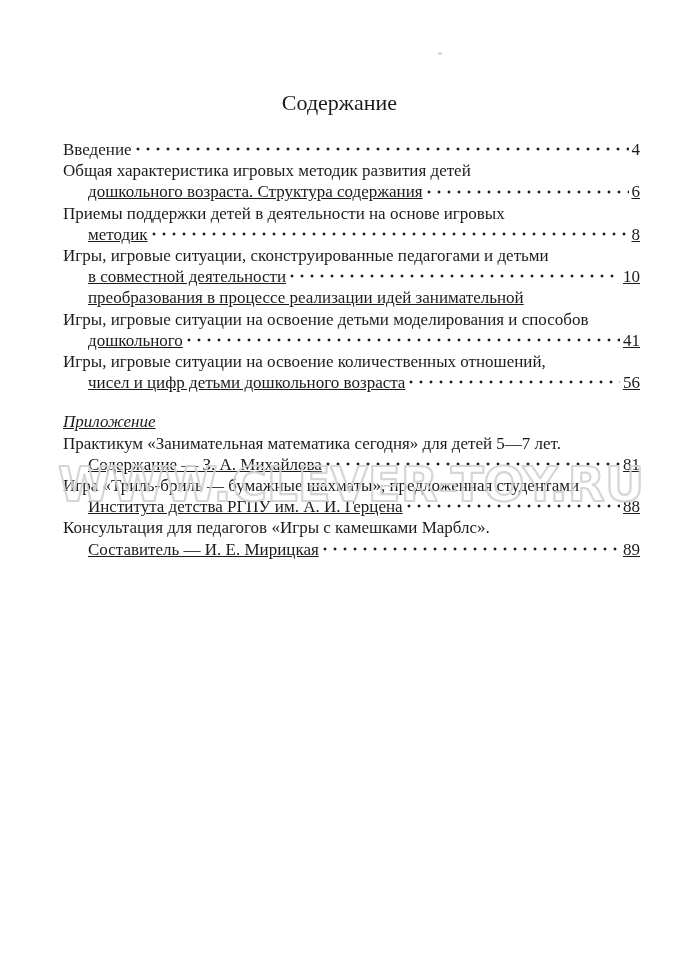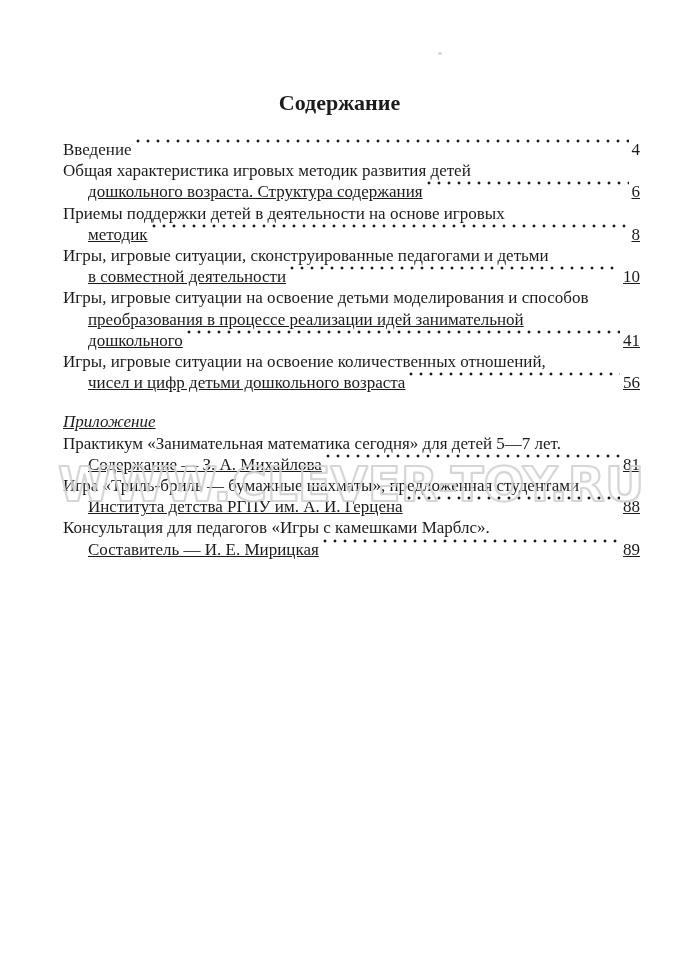--- a/index.html
+++ b/index.html
@@ -11,30 +11,30 @@
     font-family: "Liberation Serif", "DejaVu Serif", serif;
     color: #1b1b1b;
     overflow: hidden;
   }
   .title {
     margin: 0;
     padding-top: 92px;
     text-align: center;
     font-size: 22px;
     line-height: 22px;
-    font-weight: 700;
+    font-weight: 400;
   }
   .content {
     margin-top: 25px;
     padding-left: 63px;
     padding-right: 39px;
     font-size: 17px;
     line-height: 21.2px;
   }
-  .row { display: flex; align-items: flex-start; }
+  .row { display: flex; align-items: center; }
   .row.indent { padding-left: 25px; text-decoration: underline; }
   .txt { white-space: nowrap; }
   .dots {
     flex: 1 1 auto;
     min-width: 12px;
     height: 4px;
     margin: 0 3px 1px 4px;
     background-image: radial-gradient(circle at 2px 2px, #1b1b1b 1.3px, rgba(0,0,0,0) 1.7px);
     background-size: 10px 4px;
     background-repeat: repeat-x;
@@ -104,25 +104,25 @@
           <span class="pg">8</span>
         </div>
         <div class="row">
           <span class="txt">Игры, игровые ситуации, сконструированные педагогами и детьми</span>
         </div>
         <div class="row indent">
           <span class="txt">в совместной деятельности</span>
           <span class="dots"></span>
           <span class="pg">10</span>
         </div>
+        <div class="row indent">
+          <span class="txt">преобразования в процессе реализации идей занимательной</span>
+        </div>
         <div class="row">
           <span class="txt">Игры, игровые ситуации на освоение детьми моделирования и способов</span>
-        </div>
-        <div class="row indent">
-          <span class="txt">преобразования в процессе реализации идей занимательной</span>
         </div>
         <div class="row indent">
           <span class="txt">дошкольного</span>
           <span class="dots"></span>
           <span class="pg">41</span>
         </div>
         <div class="row">
           <span class="txt">Игры, игровые ситуации на освоение количественных отношений,</span>
         </div>
         <div class="row indent">

